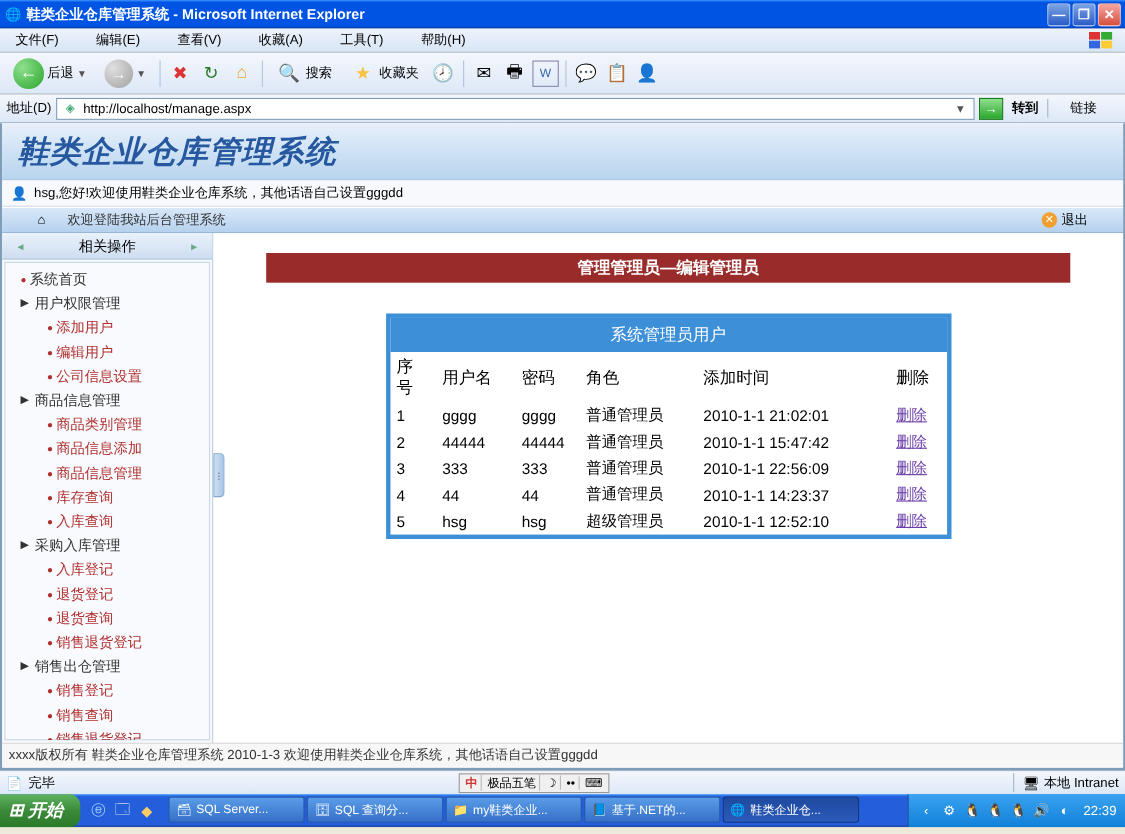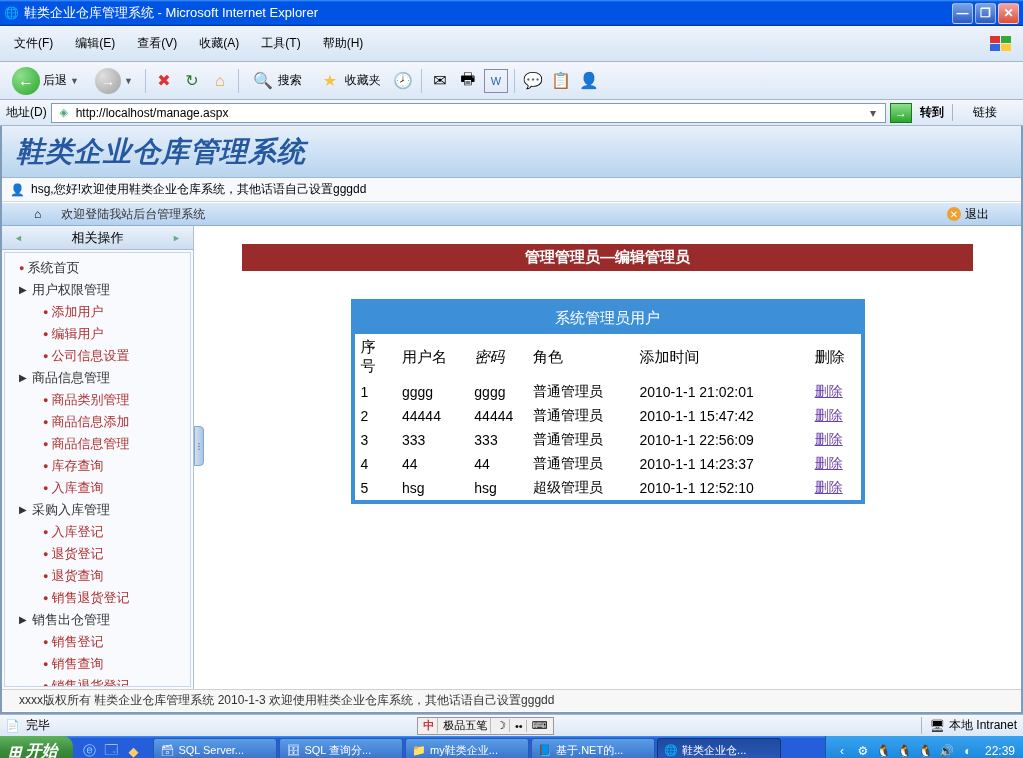--- a/index.html
+++ b/index.html
@@ -1,29 +1,29 @@
 <!DOCTYPE html>
 <html><head>
 <meta charset="utf-8">
 <style>
 * { margin: 0; padding: 0; box-sizing: border-box; font-family: "Microsoft YaHei", SimSun, Arial, sans-serif; }
 body { background: #ece9d8; font-size: 12px; overflow: hidden; }
 
 
 .titlebar { height: 26px; background: linear-gradient(to bottom, #3d95ff 0%, #0054e3 8%, #0054e3 92%, #0032a0 100%); display: flex; align-items: center; padding: 0 4px; color: #fff; }
 .titlebar .ie-icon { width: 16px; height: 16px; margin-right: 4px; display: inline-flex; align-items: center; justify-content: center; font-size: 12px; }
-.titlebar .title-text { font-weight: normal; font-size: 13px; flex: 1; }
+.titlebar .title-text { font-weight: bold; font-size: 13px; flex: 1; }
 .titlebar .win-btns { display: flex; gap: 2px; }
 .titlebar .win-btn { width: 21px; height: 21px; border-radius: 3px; display: flex; align-items: center; justify-content: center; font-weight: bold; color: #fff; font-size: 12px; border: 1px solid rgba(255,255,255,0.5); }
 .win-min { background: linear-gradient(to bottom, #7ba4e3, #2a5bc7); }
 .win-max { background: linear-gradient(to bottom, #7ba4e3, #2a5bc7); }
 .win-close { background: linear-gradient(to bottom, #f5a6a0, #d64f3e); }
 
 
-.menubar { height: 36px; background: linear-gradient(to bottom, #eef3fb, #d6e5f5); border-bottom: 1px solid #a5b6c8; display: flex; align-items: center; padding: 0 6px; gap: 6px; }
+.menubar { height: 22px; background: linear-gradient(to bottom, #eef3fb, #d6e5f5); border-bottom: 1px solid #a5b6c8; display: flex; align-items: center; padding: 0 6px; gap: 18px; }
 .menubar .menu-item { padding: 2px 8px; font-size: 12px; }
 .menubar .win-flag { margin-left: auto; width: 32px; height: 20px; display:flex; align-items:center; justify-content:center; }
 
 
 .toolbar { height: 38px; background: linear-gradient(to bottom, #f4f7fc, #dce8f7); border-bottom: 1px solid #a5b6c8; display: flex; align-items: center; padding: 0 6px; gap: 4px; }
 .tb-btn { display: flex; align-items: center; gap: 3px; padding: 2px 6px; border-radius: 3px; }
 .tb-sep { width: 1px; height: 24px; background: #b0c4de; margin: 0 2px; }
 .tb-ico { width: 24px; height: 24px; display: inline-flex; align-items: center; justify-content: center; font-size: 16px; }
 .back-ico { width:28px; height:28px; border-radius:50%; background: radial-gradient(circle at 30% 30%, #8ee08e, #2aa52a); color:#fff; display:flex;align-items:center;justify-content:center; font-size:16px;}
 .fwd-ico { width:26px; height:26px; border-radius:50%; background: radial-gradient(circle at 30% 30%, #e0e0e0, #a0a0a0); color:#fff; display:flex;align-items:center;justify-content:center; font-size:14px;}
@@ -79,21 +79,21 @@
 .splitter { position:absolute; left:0; top:200px; width:10px; height:40px; background:linear-gradient(to right,#cfe0f3,#a8c5e4); border:1px solid #7fa8d0; border-radius:0 4px 4px 0; display:flex;align-items:center;justify-content:center; font-size:8px; color:#335;}
 .panel-title { background: #9a2b2b; color: #fff; text-align: center; padding: 4px 0; font-size: 15px; font-weight: bold; margin-bottom: 28px; }
 
 .table-box { border: 4px solid #3d8fd8; background:#fff; width: 514px; margin: 0 auto; }
 .table-caption { background: #3d8fd8; color: #fff; text-align: center; padding: 6px 0; font-size: 15px; }
 .data-table { width: 100%; border-collapse: collapse; font-size: 14px; }
 .data-table th { text-align: left; padding: 4px 6px; font-weight: normal; font-size:15px;}
 .data-table td { padding: 3px 6px; font-size:14px; }
 .del-link { color: #6a3da8; text-decoration: underline; }
 
-.footer-text { height: 22px; background: #f7f7f7; border-top: 1px solid #d0d0d0; display: flex; align-items: center; padding: 0 17px; font-size: 12px; color: #333; }
+.footer-text { height: 22px; background: #f7f7f7; border-top: 1px solid #d0d0d0; display: flex; align-items: center; padding: 0 6px; font-size: 12px; color: #333; }
 
 
 .statusbar { height: 22px; background: linear-gradient(to bottom, #f4f7fc, #dce8f7); border-top: 1px solid #a5b6c8; display: flex; align-items: center; padding: 0 6px; font-size: 12px; gap: 6px;}
 .statusbar .done-ico { width:14px;height:14px; display:inline-flex;align-items:center;justify-content:center;}
 .statusbar .spacer { flex:1; }
 .statusbar .zone { display:flex; align-items:center; gap:4px; border-left:1px solid #a5b6c8; padding-left:8px;}
 .statusbar .ime-box { display:flex; align-items:center; gap:2px; border:1px solid #999; background:#f0f0f0; padding:0 2px; height:18px;}
 .ime-seg { padding:0 3px; font-size:11px; border-right:1px solid #bbb;}
 .ime-seg:last-child{border-right:none;}
 
@@ -295,21 +295,21 @@
     <div class="main-panel">
       <div class="splitter">⋮</div>
       <div class="panel-title">管理管理员—编辑管理员</div>
       <div class="table-box">
         <div class="table-caption">系统管理员用户</div>
         <table class="data-table">
           <thead>
               <tr id="thead-row">
                 <th style="width: 44px;">序号</th>
                 <th style="width: 76px;">用户名</th>
-                <th style="width: 60px; font-style: italic;">密码</th>
+                <th style="width: 60px;">密码</th>
                 <th style="width: 120px;">角色</th>
                 <th style="width: 194px;">添加时间</th>
                 <th style="width: 56px;">删除</th>
               </tr>
             </thead>
           <tbody id="tbody">
               <tr>
                 <td>1</td>
                 <td>gggg</td>
                 <td>gggg</td>

